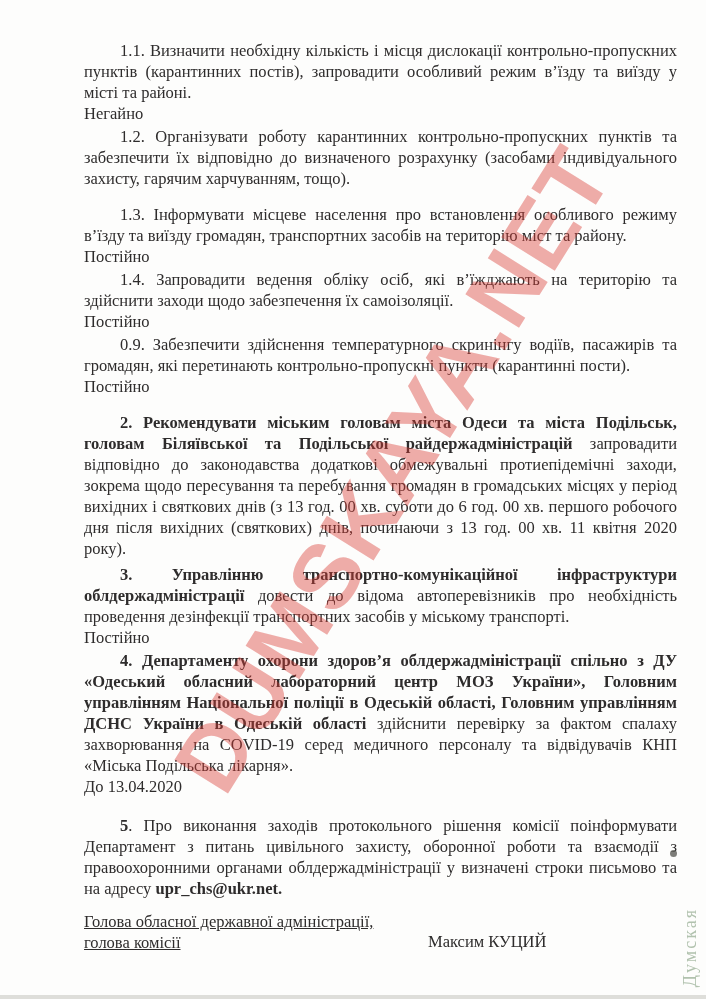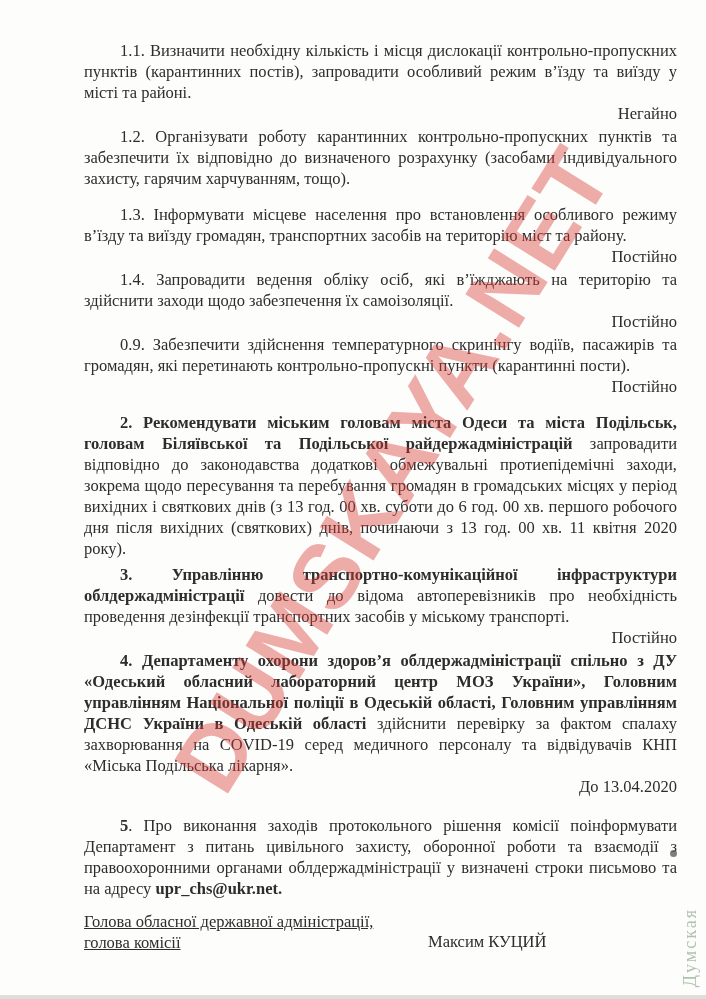--- a/index.html
+++ b/index.html
@@ -10,21 +10,21 @@
     font-family:"Liberation Serif", serif;
     color:#2e2c2c;
     overflow:hidden;
     box-sizing:border-box;
   }
   .content{
     position:absolute;left:84px;top:40px;width:593px;
     font-size:16.5px;line-height:21px;
   }
   .para{margin:0;text-align:justify;text-indent:36px;}
-  .deadline{margin:0;text-align:right;}
+  .deadline{margin:0;text-align:left;}
   .bold{font-weight:bold;}
   .gap-s{margin-top:2px;}
   .gap-m{margin-top:5px;}
   .gap-l{margin-top:15px;}
   .gap-xl{margin-top:18px;}
   .signatures{margin-top:12px;text-decoration:underline;}
   .sig-row{position:relative;margin-top:9px;}
   .sig-left{width:300px;}
   .sig-name{position:absolute;left:344px;bottom:1px;white-space:nowrap;}
   .wm-diagonal{

